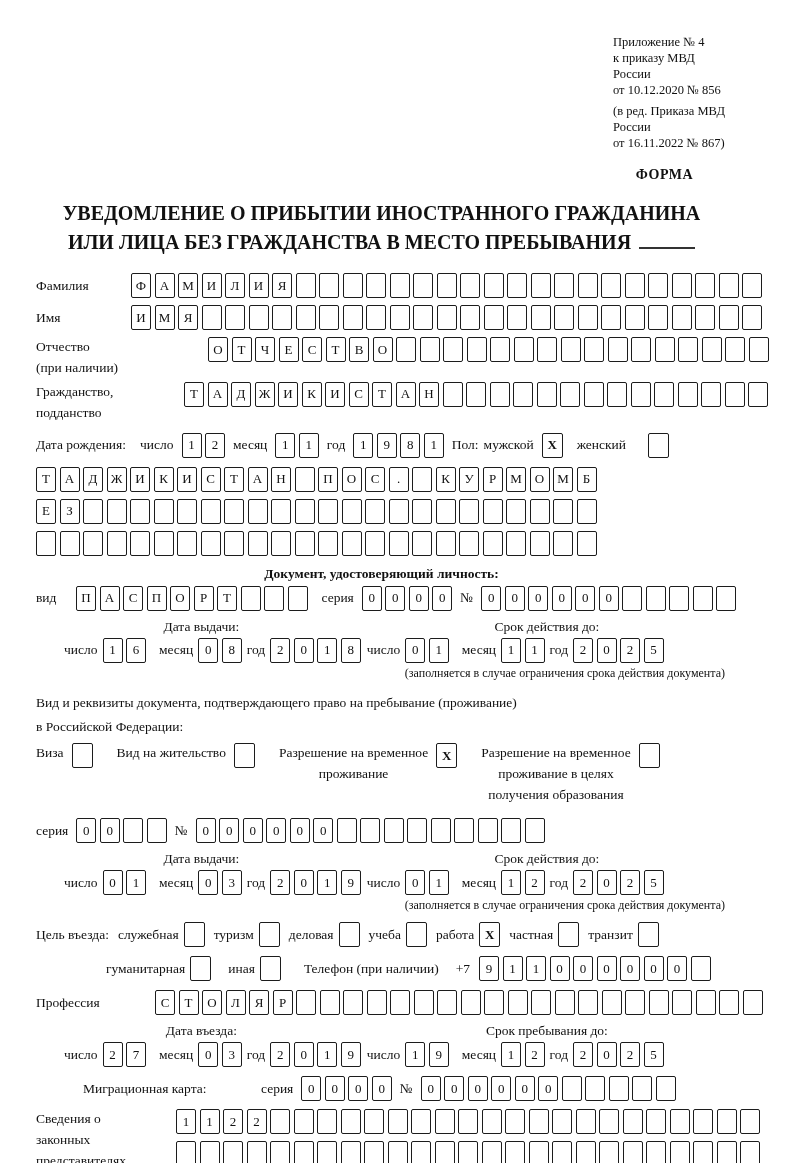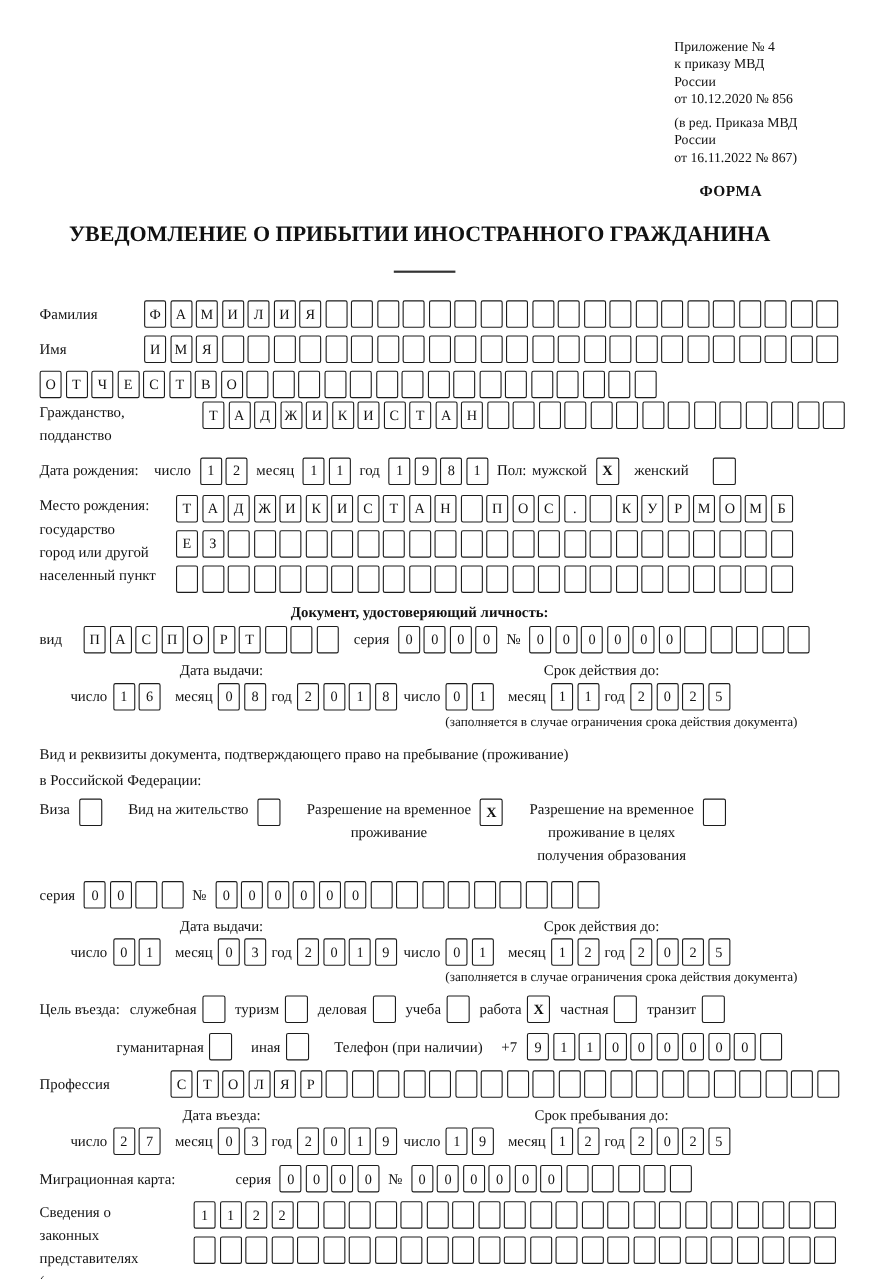--- a/index.html
+++ b/index.html
@@ -70,21 +70,21 @@
     <div>от 10.12.2020 № 856</div>
     <div class="gap">(в ред. Приказа МВД России</div>
     <div>от 16.11.2022 № 867)</div>
   </div>
 
   <div class="forma">ФОРМА</div>
 
   <div class="title">
     <div>УВЕДОМЛЕНИЕ О ПРИБЫТИИ ИНОСТРАННОГО ГРАЖДАНИНА</div>
     <div>
-      <span class="title-underline"></span>
+      <span>ИЛИ ЛИЦА БЕЗ ГРАЖДАНСТВА В МЕСТО ПРЕБЫВАНИЯ</span><span class="title-underline"></span>
     </div>
   </div>
 
 
   <div class="row" style="margin-top:16px;">
     <div class="lbl" style="width:95px;">Фамилия</div>
     <div class="cells">
         <span class="cell">Ф</span>
         <span class="cell">А</span>
         <span class="cell">М</span>
@@ -142,20 +142,24 @@
         <span class="cell"></span>
         <span class="cell"></span>
         <span class="cell"></span>
         <span class="cell"></span>
         <span class="cell"></span>
         <span class="cell"></span>
       </div>
   </div>
 
   <div class="row top">
+    <div class="lbl lbl2" style="width:172px;">
+      <div>Отчество</div>
+      <div>(при наличии)</div>
+    </div>
     <div class="cells">
         <span class="cell">О</span>
         <span class="cell">Т</span>
         <span class="cell">Ч</span>
         <span class="cell">Е</span>
         <span class="cell">С</span>
         <span class="cell">Т</span>
         <span class="cell">В</span>
         <span class="cell">О</span>
         <span class="cell"></span>
@@ -231,26 +235,20 @@
         <span class="cell">1</span>
       </span>
     <span class="lbl sp-s">Пол:</span>
     <span class="lbl" style="margin-left:5px;">мужской</span>
     <span class="cbox sp-s">X</span>
     <span class="lbl sp-m">женский</span>
     <span class="cbox sp-l"></span>
   </div>
 
   <div class="row top" style="margin-top:9px;">
-    <div class="lbl lbl2" style="width:124px;">
-      <div>Место рождения:</div>
-      <div>государство</div>
-      <div>город или другой</div>
-      <div>населенный пункт</div>
-    </div>
     <div class="stack">
       <div class="cells">
           <span class="cell">Т</span>
           <span class="cell">А</span>
           <span class="cell">Д</span>
           <span class="cell">Ж</span>
           <span class="cell">И</span>
           <span class="cell">К</span>
           <span class="cell">И</span>
           <span class="cell">С</span>
@@ -650,21 +648,21 @@
             <span class="cell">2</span>
             <span class="cell">0</span>
             <span class="cell">2</span>
             <span class="cell">5</span>
           </span>
       </div>
     </div>
   </div>
 
   <div class="row" style="margin-top:9px;">
-    <span class="lbl" style="width:178px;">Миграционная карта:</span>
+    <span class="lbl" style="width:178px;margin-left:47px;">Миграционная карта:</span>
     <span class="lbl">серия</span>
     <span class="cells sp-s">
         <span class="cell">0</span>
         <span class="cell">0</span>
         <span class="cell">0</span>
         <span class="cell">0</span>
       </span>
     <span class="lbl sp-s">№</span>
     <span class="cells sp-s">
         <span class="cell">0</span>

